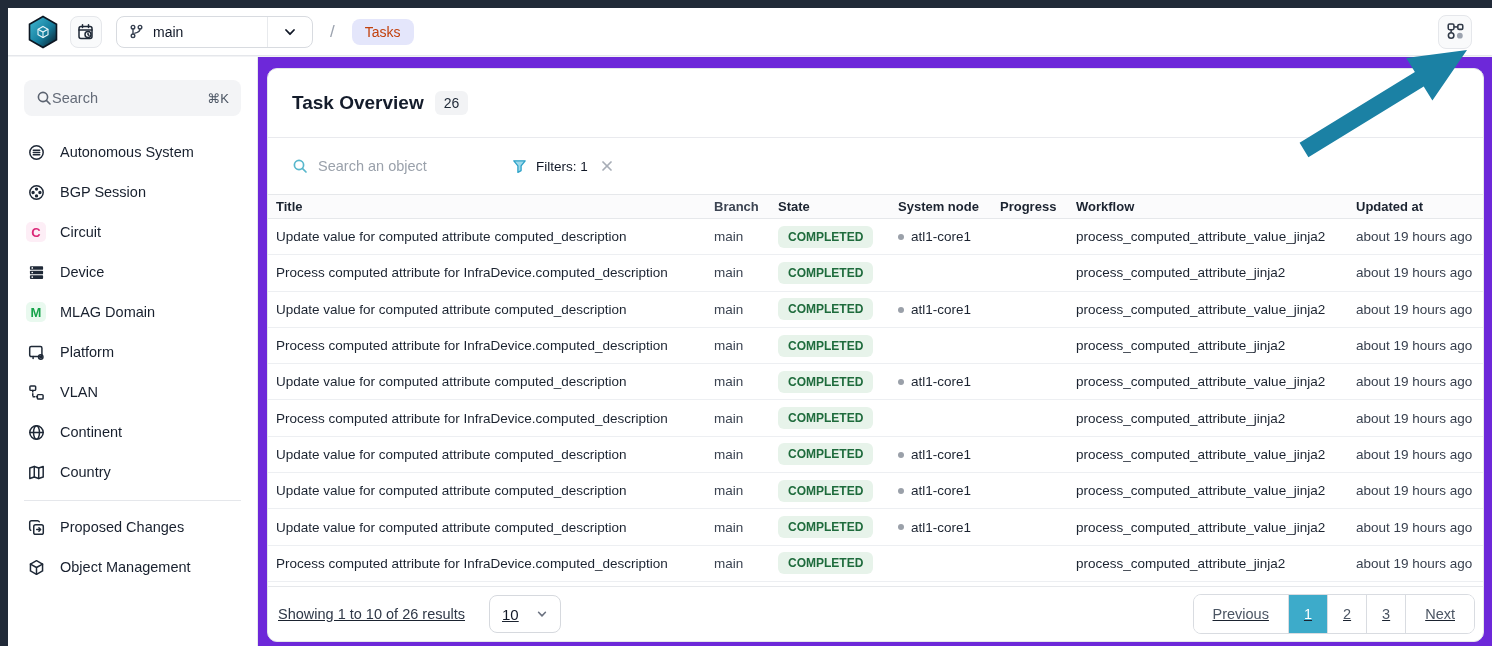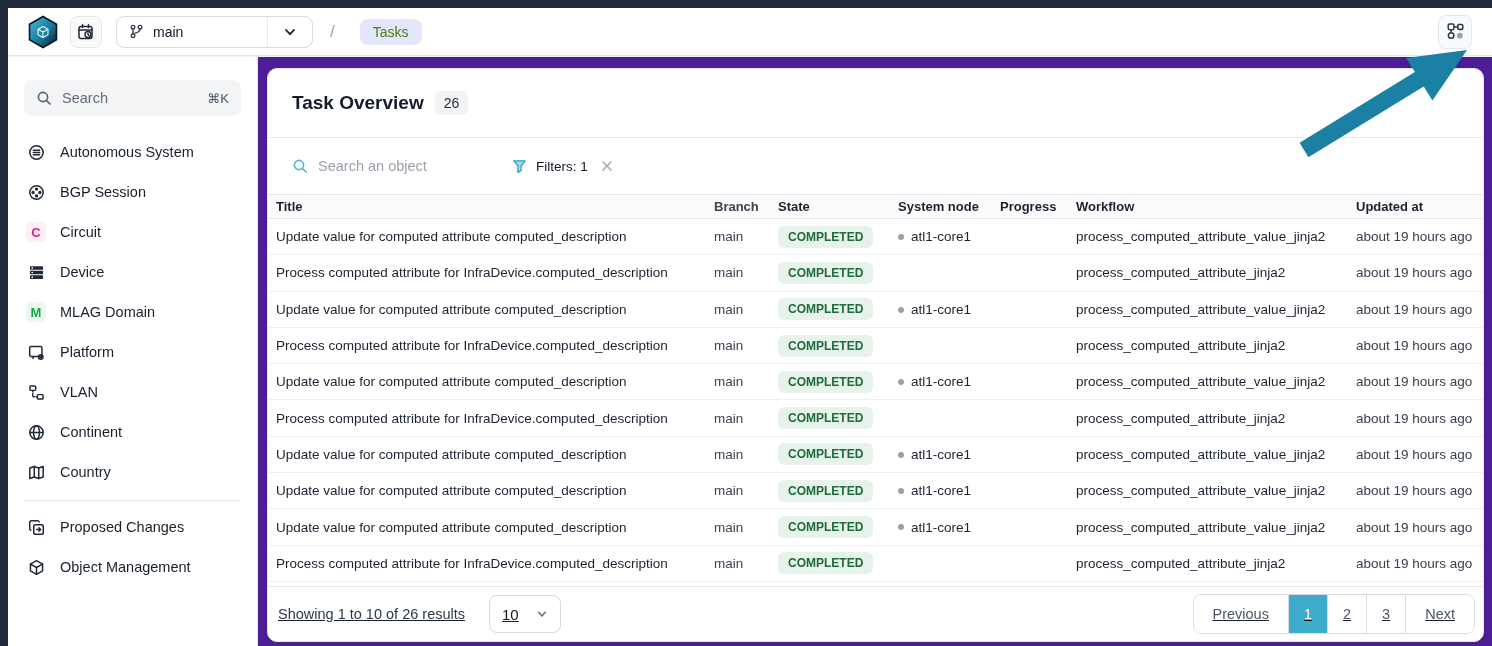--- a/index.html
+++ b/index.html
@@ -28,50 +28,50 @@
     background:#f9fafb; display:flex; align-items:center; justify-content:center; cursor:pointer;
   }
   .branch-select {
     height:32px; border:1px solid #d8dbe0; border-radius:8px; background:#fff;
     display:flex; align-items:stretch; margin-left:4px; overflow:hidden; cursor:pointer;
   }
   .branch-main { display:flex; align-items:center; gap:9px; padding:0 12px; width:150px; font-size:14px; color:#111827; }
   .branch-caret { width:45px; display:flex; align-items:center; justify-content:center; border-left:1px solid #e8eaed; }
   .slash { color:#9ca3af; font-size:17px; margin:0 7px; }
   .chip-tasks {
-    background:#e4e6fb; color:#4d7c0f; font-size:14px; padding:5px 13px; border-radius:8px; cursor:pointer;margin-left:8px;
+    background:#e4e6fb; color:#c2410c; font-size:14px; padding:5px 13px; border-radius:8px; cursor:pointer;
   }
   .topbar-right { margin-left:auto; display:flex; align-items:center; }
   .schema-btn { width:34px; height:34px; }
 
   
   .sidebar {
     position:absolute; left:8px; top:57px; width:250px; bottom:0;
     background:#fff; border-right:1px solid #e8e9eb; overflow:hidden; z-index:4;
   }
   .side-search {
     margin:23px 16px 0 16px; height:36px; background:#f3f4f6; border-radius:8px;
-    display:flex; align-items:center; gap:10px; padding:0 12px; cursor:pointer;
+    display:flex; align-items:center; padding:0 12px; cursor:pointer;
   }
   .side-search .ph { color:#646b78; font-size:14.5px; }
   .side-search .kbd { margin-left:auto; color:#4b5563; font-size:13px; }
   .nav { margin-top:16px; }
   .nav-item {
     height:40px; display:flex; align-items:center; gap:14px; padding:0 10px 0 18px;
     font-size:14.5px; font-weight:500; color:#18202e; cursor:pointer;
   }
   .nav-ic { width:20px; height:20px; display:flex; align-items:center; justify-content:center; flex:0 0 20px; }
   .letter-badge {
     width:20px; height:20px; border-radius:5px; font-size:13px; font-weight:700;
     display:flex; align-items:center; justify-content:center;
   }
   .side-divider { height:1px; background:#e5e7eb; margin:8px 16px 6px 16px; }
 
   
-  .main { position:absolute; left:258px; top:57px; right:0; bottom:0; background:#4c1d95; }
+  .main { position:absolute; left:258px; top:57px; right:0; bottom:0; background:#6d28d9; }
   .card {
     position:absolute; left:9px; top:11px; right:8px; bottom:4px;
     background:#fff; border:1px solid #e4e6ea; border-radius:10px;
     display:flex; flex-direction:column; overflow:hidden;
   }
   .card-header { height:68px; display:flex; align-items:center; padding:0 24px; gap:11px; flex:0 0 68px; }
   .card-title { font-size:19px; font-weight:700; color:#141c2b; }
   .count-badge { background:#f2f3f5; border-radius:6px; padding:4px 9px; font-size:14px; color:#1f2937; }
 
   .toolbar { height:57px; display:flex; align-items:center; padding:0 24px; gap:8px; flex:0 0 57px; border-top:1px solid #e9eaee; }

